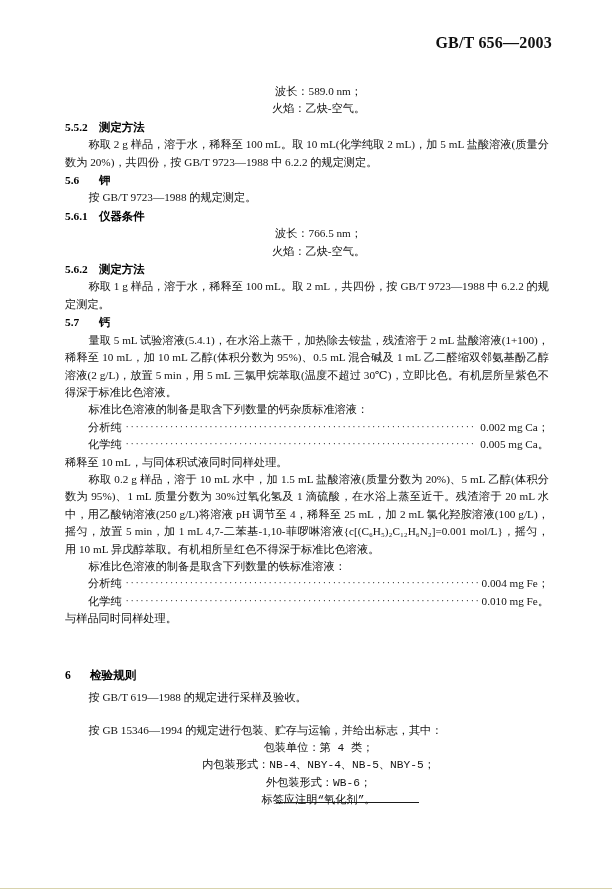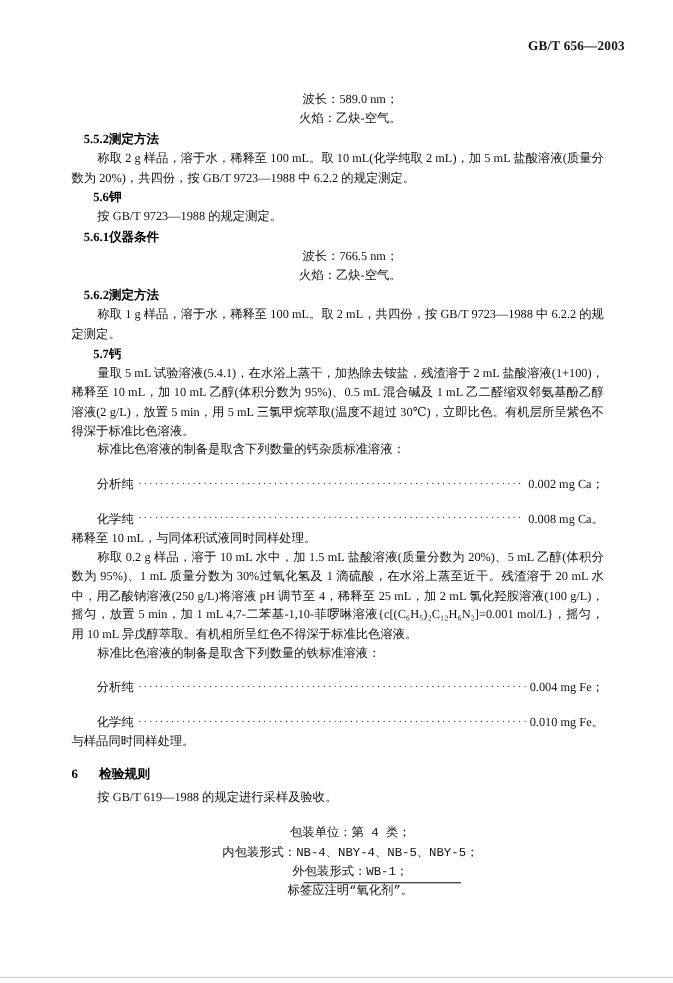--- a/index.html
+++ b/index.html
@@ -18,24 +18,24 @@
   .page {
     position: absolute;
     left: 0; top: 0;
     width: 612px;
     height: 894px;
     background: #ffffff;
   }
   .header {
     position: absolute;
     top: 34px;
-    right: 44px;
+    right: 60px;
     font-family: "Liberation Serif", "DejaVu Serif", serif;
     font-weight: bold;
-    font-size: 12px;
+    font-size: 16px;
     letter-spacing: 0.2px;
     color: #111;
   }
   .content {
     position: absolute;
     left: 65px;
     top: 83px;
     width: 484px;
   }
   .line {
@@ -58,47 +58,46 @@
   .sec {
     font-weight: bold;
     font-size: 11.4px;
     line-height: 17.4px;
     color: #000;
     margin-top: 1px;
   }
   .sec .num {
     display: inline-block;
     min-width: 34px;
-    text-align: right;
   }
   .sec-major {
     font-weight: bold;
     font-size: 11.6px;
     line-height: 17.4px;
     color: #000;
+    margin-top: 28px;
   }
   .sec-major .num {
     display: inline-block;
     min-width: 25px;
   }
   .sub {
     padding-left: 23px;
   }
   .sub2 {
     padding-left: 23px;
     font-family: Liberation Mono, monospace;
   }
   .leader-row {
     display: flex;
     align-items: flex-end;
     font-size: 11.2px;
     line-height: 17.4px;
     padding-left: 23px;
     color: #111;
-    margin-top: 14px;
   }
   .leader-label {
     white-space: nowrap;
     padding-right: 4px;
   }
   .leader-dots {
     flex: 1 1 auto;
     overflow: hidden;
     white-space: nowrap;
     letter-spacing: 1.6px;
@@ -170,21 +169,21 @@
     <div class="para indent">标准比色溶液的制备是取含下列数量的钙杂质标准溶液：</div>
 
     <div class="leader-row">
       <span class="leader-label">分析纯</span>
       <span class="leader-dots">······································································································································</span>
       <span class="leader-value">0.002 mg Ca；</span>
     </div>
     <div class="leader-row">
       <span class="leader-label">化学纯</span>
       <span class="leader-dots">······································································································································</span>
-      <span class="leader-value">0.008 mg Ca。</span>
+      <span class="leader-value">0.005 mg Ca。</span>
     </div>
 
     <div class="para">稀释至 10 mL，与同体积试液同时同样处理。</div>
 
     <div class="para indent">称取 0.2 g 样品，溶于 10 mL 水中，加 1.5 mL 盐酸溶液(质量分数为 20%)、5 mL 乙醇(体积分数为 95%)、1 mL 质量分数为 30%过氧化氢及 1 滴硫酸，在水浴上蒸至近干。残渣溶于 20 mL 水中，用乙酸钠溶液(250 g/L)将溶液 pH 调节至 4，稀释至 25 mL，加 2 mL 氯化羟胺溶液(100 g/L)，摇匀，放置 5 min，加 1 mL 4,7-二苯基-1,10-菲啰啉溶液{c[(C₆H₅)₂C₁₂H₆N₂]=0.001 mol/L}，摇匀，用 10 mL 异戊醇萃取。有机相所呈红色不得深于标准比色溶液。</div>
     <div class="para indent">标准比色溶液的制备是取含下列数量的铁标准溶液：</div>
 
     <div class="leader-row">
       <span class="leader-label">分析纯</span>
       <span class="leader-dots">······································································································································</span>
@@ -202,23 +201,24 @@
 
     <div class="sec-major">
       <span class="num">6</span><span>检验规则</span>
     </div>
     <div class="gap-sm"></div>
     <div class="para indent">按 GB/T 619—1988 的规定进行采样及验收。</div>
 
     <div class="gap-md"></div>
 
     <div class="gap-sm"></div>
+    <div class="para indent">按 GB 15346—1994 的规定进行包装、贮存与运输，并给出标志，其中：</div>
     <div class="line sub2">包装单位：第 4 类；</div>
     <div class="line sub2">内包装形式：NB-4、NBY-4、NB-5、NBY-5；</div>
-    <div class="line sub2">外包装形式：WB-1；</div>
+    <div class="line sub2">外包装形式：WB-6；</div>
     <div class="line sub2">标签应注明“氧化剂”。</div>
 
   </div>
 
   <div class="endrule"></div>
   <div class="bottomline"></div>
 
 </div>
 
 </body></html>

